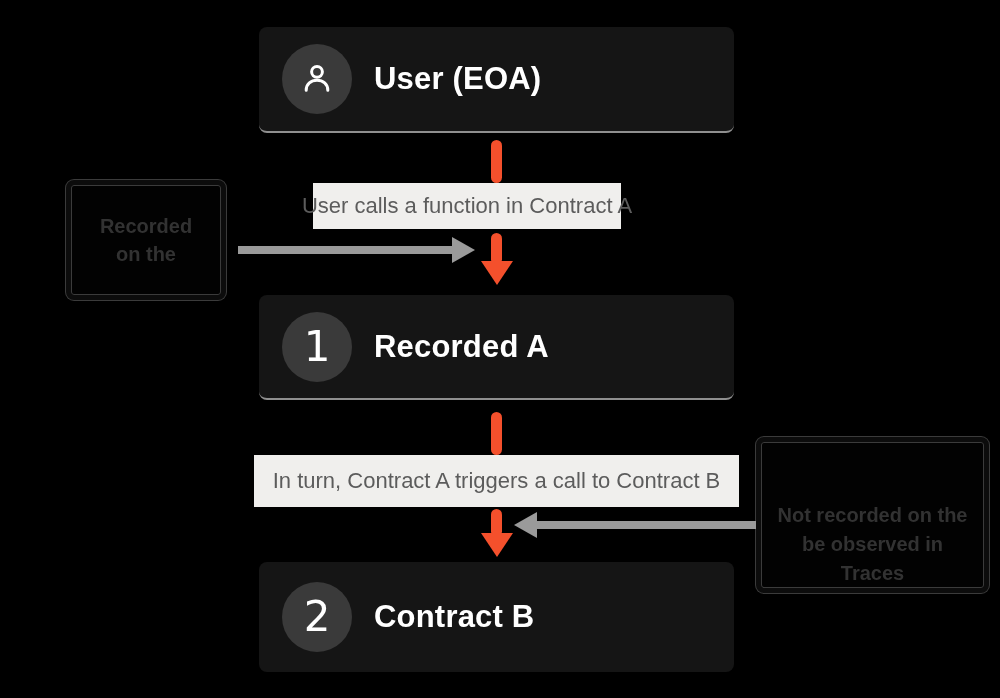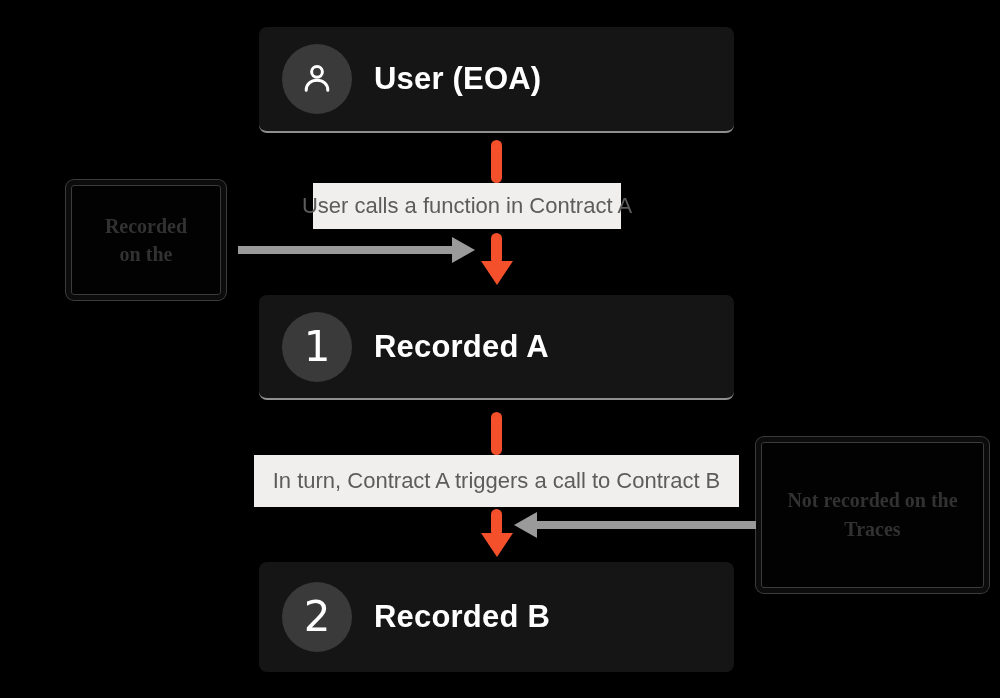--- a/index.html
+++ b/index.html
@@ -77,24 +77,24 @@
 
   
   .note{
     position:absolute;
     box-sizing:border-box;
     background:#020202;
     border:5px solid #0c0c0c;
     border-radius:8px;
     box-shadow:0 0 0 1px #3b3b3b, inset 0 0 0 1px #3b3b3b;
     display:flex;flex-direction:column;align-items:center;justify-content:center;
-    color:#323232;font-weight:700;text-align:center;font-family:Liberation Serif, serif;
+    color:#323232;font-weight:700;text-align:center;
   }
   #note-left{left:40px;top:180px;width:160px;height:120px;font-size:20px;line-height:28px;}
-  #note-right{left:730px;top:437px;width:233px;height:156px;font-size:20px;line-height:29px;}
+  #note-right{left:730px;top:437px;width:233px;height:156px;font-size:20px;line-height:29px;justify-content:flex-end;}
 
   
   .user-icon{width:36px;height:36px;display:block;}
 </style>
 </head>
 <body>
 
 <div id="canvas">
 
   <div class="node underlined" id="node-user">
@@ -128,23 +128,24 @@
 
   <div class="o-seg" id="o-seg-2a"></div>
 
   <div class="step-label" id="step-label-2">In turn, Contract A triggers a call to Contract B</div>
 
   <div class="o-seg" id="o-seg-2b"></div>
   <div class="o-head" id="o-head-2"></div>
 
   <div class="note" id="note-right">
     <div>Not recorded on the</div>
+    <div>be observed in</div>
     <div>Traces</div>
   </div>
   <div class="g-shaft" id="g-shaft-2"></div>
   <div class="g-head" id="g-head-2"></div>
 
   <div class="node" id="node-b">
     <div class="badge">2</div>
-    <div class="node-label">Recorded B</div>
+    <div class="node-label">Contract B</div>
   </div>
 
 </div>
 
 </body></html>

